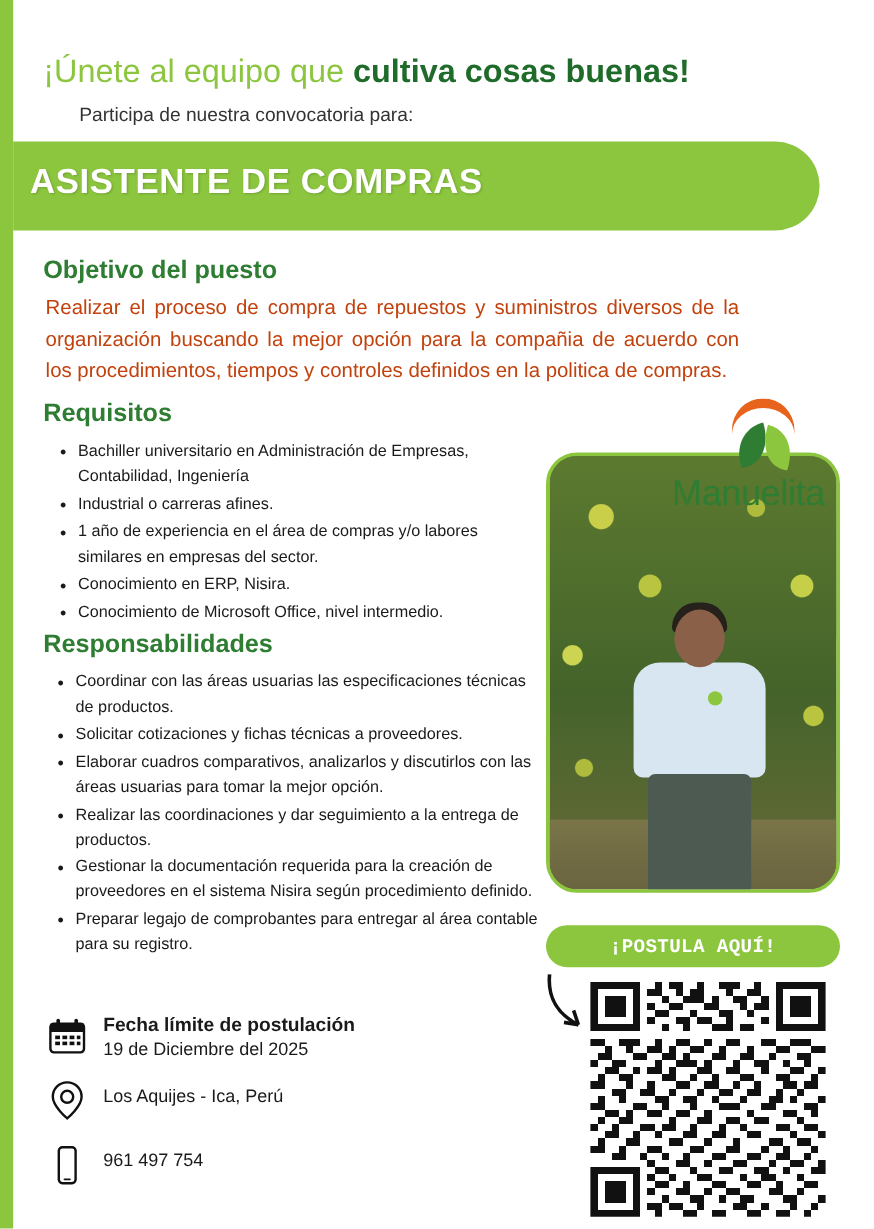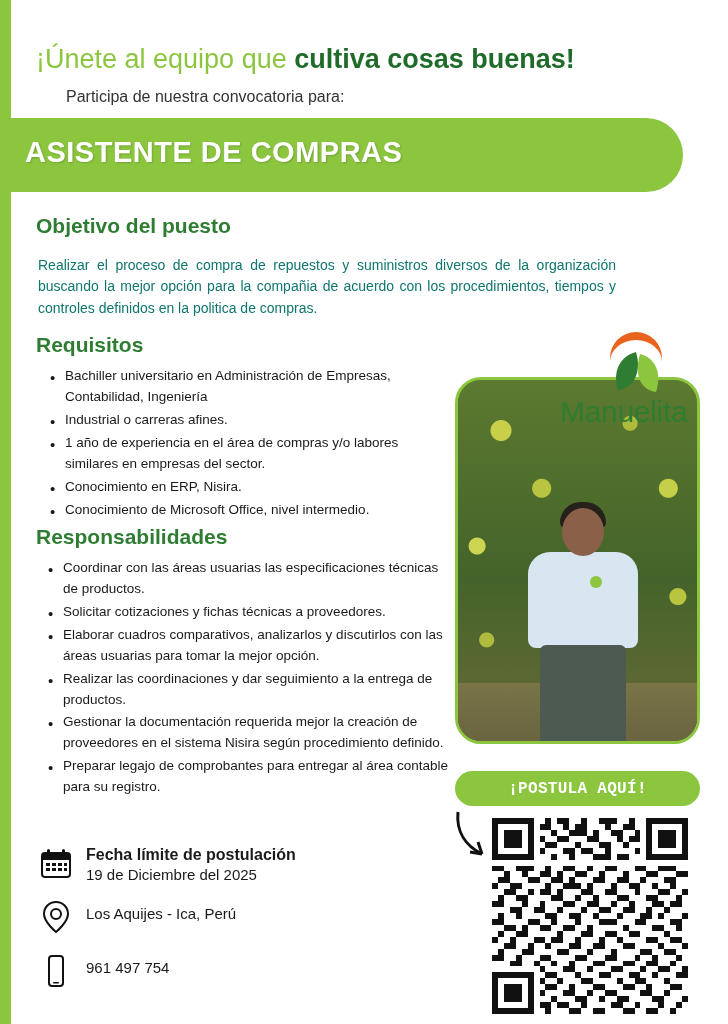--- a/index.html
+++ b/index.html
@@ -75,25 +75,25 @@
     font-size: 21px;
     font-weight: bold;
     color: #2e7d32;
   }
   .objetivo-title { left: 36px; top: 214px; }
   .requisitos-title { left: 36px; top: 333px; }
   .responsabilidades-title { left: 36px; top: 525px; }
 
   .objetivo-body {
     position: absolute;
-    left: 38px; top: 255px;
+    left: 38px; top: 244px;
     width: 578px;
-    font-size: 14px;
+    font-size: 17px;
     line-height: 1.52;
-    color: #0f766e;
+    color: #c2410c;
     text-align: justify;
   }
 
   ul.bullets {
     position: absolute;
     list-style: none;
   }
   ul.bullets li {
     position: relative;
     padding-left: 19px;
@@ -280,21 +280,21 @@
     <li>Conocimiento en ERP, Nisira.</li>
     <li>Conocimiento de Microsoft Office, nivel intermedio.</li>
   </ul>
 
   <h2 class="section responsabilidades-title">Responsabilidades</h2>
   <ul class="bullets responsabilidades-list">
     <li>Coordinar con las áreas usuarias las especificaciones técnicas de productos.</li>
     <li>Solicitar cotizaciones y fichas técnicas a proveedores.</li>
     <li>Elaborar cuadros comparativos, analizarlos y discutirlos con las áreas usuarias para tomar la mejor opción.</li>
     <li>Realizar las coordinaciones y dar seguimiento a la entrega de productos.</li>
-    <li>Gestionar la documentación requerida mejor la creación de proveedores en el sistema Nisira según procedimiento definido.</li>
+    <li>Gestionar la documentación requerida para la creación de proveedores en el sistema Nisira según procedimiento definido.</li>
     <li>Preparar legajo de comprobantes para entregar al área contable para su registro.</li>
   </ul>
 
   <div class="photo-frame">
     <div class="sky"></div>
     <div class="foliage"></div>
     <div class="ground"></div>
     <div class="person-body"></div>
     <div class="person-legs"></div>
     <div class="person-hair"></div>

